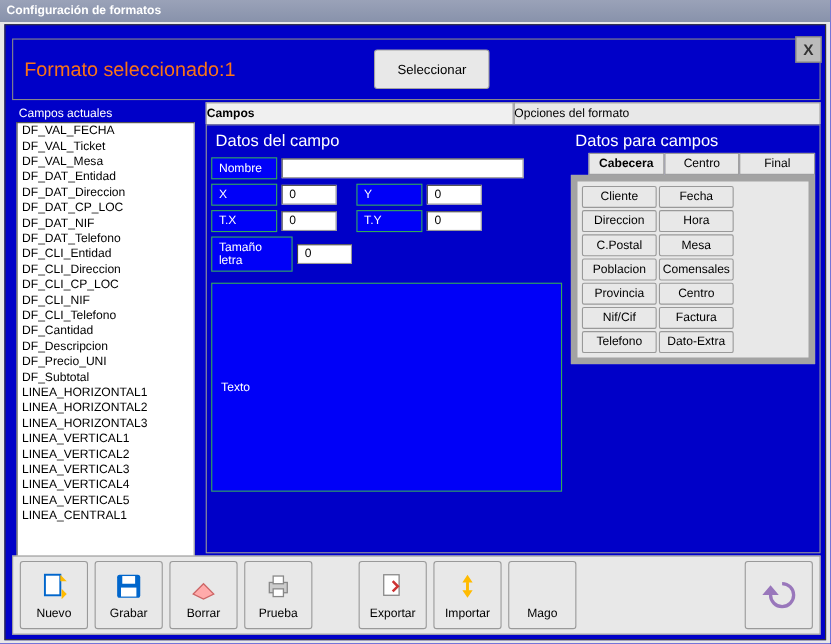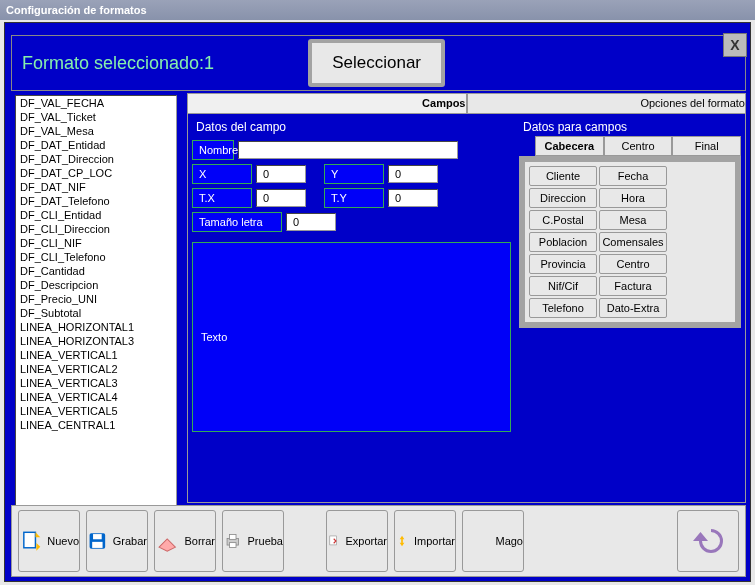--- a/index.html
+++ b/index.html
@@ -3,57 +3,57 @@
 <meta charset="utf-8">
 <style>
 * { box-sizing: border-box; margin: 0; padding: 0; font-family: Tahoma, Arial, sans-serif; font-size: 11px; }
 body { background: #e8e8e8; width: 755px; height: 585px; overflow: hidden; }
 
 .titlebar { background: linear-gradient(#9aa2b8,#8892ab); height: 20px; line-height: 20px; padding-left: 6px; color: #fff; font-weight: bold; font-size: 11px; }
 
 .main-frame { position: absolute; top: 22px; left: 4px; width: 747px; height: 560px; background: #0000c8; border: 1px solid #333; }
 
 .format-header { position: absolute; top: 12px; left: 6px; width: 735px; height: 56px; background: #0000c8; border: 1px solid #888; display: flex; align-items: center; }
-.format-title { color: #86efac; font-size: 18px; margin-left: 10px; flex: 1; }
-.select-btn { background: #e8e8e8; border: 4px solid #a3a3a3; border-radius: 3px; padding: 10px 20px; font-size: 17px; margin-right: 300px; cursor: pointer; text-align: center; }
+.format-title { color: #f97316; font-size: 18px; margin-left: 10px; flex: 1; }
+.select-btn { background: #e8e8e8; border: 1px solid #a3a3a3; border-radius: 3px; padding: 10px 20px; font-size: 12px; margin-right: 300px; cursor: pointer; text-align: center; }
 .close-x { position: absolute; right: -2px; top: -3px; width: 24px; height: 24px; background: #bbb; border: 1px solid #777; text-align: center; line-height: 22px; font-size: 14px; font-weight: bold; color: #333; cursor: pointer; }
 
 .body-row { position: absolute; top: 70px; left: 6px; width: 735px; height: 410px; display: flex; }
 
 .left-pane { width: 170px; background: #0000c8; padding: 2px; }
 .left-label { color: #fff; font-size: 11px; padding: 2px 4px; }
 .listbox { background: #fff; border: 1px inset #999; height: 422px; overflow-y: scroll; margin: 0 2px; }
 .listbox div { padding: 1px 4px; color: #000; cursor: pointer; white-space: nowrap; }
 
 .right-pane { flex: 1; margin-left: 6px; display: flex; flex-direction: column; }
 .tabs-row { display: flex; height: 20px; }
-.tab { flex: 1; background: #e8e8e8; border: 1px solid #999; text-align: right; line-height: 18px; cursor: pointer; border-bottom: none; }
+.tab { flex: 1; background: #e8e8e8; border: 1px solid #999; text-align: left; line-height: 18px; cursor: pointer; border-bottom: none; }
 .tab.active { font-weight: bold; background: #f0f0f0; }
 
 .tab-body { flex: 1; background: #0000c8; border: 1px solid #999; display: flex; padding: 4px; gap: 8px; }
 
 .section-left { flex: 1; }
 .section-right { width: 222px; }
-.section-header { color: #fff; font-size: 12px; padding: 2px 4px; }
+.section-header { color: #fff; font-size: 15px; padding: 2px 4px; }
 
 .field-row { display: flex; align-items: center; margin: 4px 0; gap: 4px; }
 .field-label { background: #0000f8; color: #fff; border: 1px solid #3a5; padding: 3px 6px; font-size: 11px; }
 .field-input { background: #fff; border: 1px inset #999; padding: 2px 6px; height: 18px; }
 
 .txt-area { background: #0000f8; color:#fff; border:1px solid #3a5; height: 190px; margin-top: 10px; padding: 8px; display:flex; align-items:center; }
 
 .right-tabs { display: flex; height: 20px; margin-left: 16px; }
 .right-tab { flex:1; background:#e8e8e8; border:1px solid #999; text-align:center; line-height:18px; cursor:pointer; font-size:11px; }
 .right-tab.active { font-weight:bold; }
 .right-body { background:#e8e8e8; border:6px solid #a3a3a3; padding:4px; height:auto; }
 .btn-grid { display:flex; flex-wrap:wrap; gap:2px; }
 .small-btn { width: 68px; height: 20px; background:#e8e8e8; border:1px solid #999; border-radius:2px; font-size:11px; cursor:pointer; }
 
 .bottom-toolbar { position:absolute; bottom:4px; left:6px; width:735px; height:72px; background:#e8e8e8; border:1px solid #999; display:flex; align-items:center; padding:4px 6px; gap:6px; }
-.tool-btn { width:62px; height:62px; background:#e8e8e8; border:1px solid #999; border-radius:3px; display:flex; flex-direction:row; align-items:center; justify-content:center; gap:5px; cursor:pointer; font-size:11px; }
+.tool-btn { width:62px; height:62px; background:#e8e8e8; border:1px solid #999; border-radius:3px; display:flex; flex-direction:column; align-items:center; justify-content:center; gap:5px; cursor:pointer; font-size:11px; }
 .tool-btn .ico { width:28px; height:28px; }
 .spacer { flex:1; }
 .back-btn { width:62px; height:62px; background:#e8e8e8; border:1px solid #999; border-radius:3px; display:flex; align-items:center; justify-content:center; cursor:pointer; }
 
 ::-webkit-scrollbar { width:16px; }
 ::-webkit-scrollbar-track { background:#ddd; }
 ::-webkit-scrollbar-thumb { background:#bbb; border:1px solid #999; }
 </style>
 </head>
 <body>
@@ -64,38 +64,41 @@
 
   <div class="format-header">
     <div class="format-title">Formato seleccionado:1</div>
     <button class="select-btn">Seleccionar</button>
     <div class="close-x">X</div>
   </div>
 
   <div class="body-row">
 
     <div class="left-pane">
+      <div class="left-label">Campos actuales</div>
       <div class="listbox" id="listbox">
           <div>DF_VAL_FECHA</div>
           <div>DF_VAL_Ticket</div>
           <div>DF_VAL_Mesa</div>
           <div>DF_DAT_Entidad</div>
           <div>DF_DAT_Direccion</div>
           <div>DF_DAT_CP_LOC</div>
           <div>DF_DAT_NIF</div>
           <div>DF_DAT_Telefono</div>
           <div>DF_CLI_Entidad</div>
           <div>DF_CLI_Direccion</div>
+          <div>DF_CLI_CP_LOC</div>
           <div>DF_CLI_NIF</div>
           <div>DF_CLI_Telefono</div>
           <div>DF_Cantidad</div>
           <div>DF_Descripcion</div>
           <div>DF_Precio_UNI</div>
           <div>DF_Subtotal</div>
           <div>LINEA_HORIZONTAL1</div>
+          <div>LINEA_HORIZONTAL2</div>
           <div>LINEA_HORIZONTAL3</div>
           <div>LINEA_VERTICAL1</div>
           <div>LINEA_VERTICAL2</div>
           <div>LINEA_VERTICAL3</div>
           <div>LINEA_VERTICAL4</div>
           <div>LINEA_VERTICAL5</div>
           <div>LINEA_CENTRAL1</div>
         </div>
     </div>
 
@@ -104,42 +107,42 @@
         <div class="tab active">Campos</div>
         <div class="tab">Opciones del formato</div>
       </div>
 
       <div class="tab-body">
 
         <div class="section-left">
           <div class="section-header">Datos del campo</div>
 
           <div class="field-row">
-            <div class="field-label" style="width:42px">Nombre</div>
+            <div class="field-label" style="width:60px">Nombre</div>
             <input class="field-input" style="width: 220px;" value="">
           </div>
 
           <div class="field-row">
             <div class="field-label" style="width:60px">X</div>
             <input class="field-input" style="width: 50px;" value="0">
             <div style="width:10px"></div>
             <div class="field-label" style="width:60px">Y</div>
             <input class="field-input" style="width: 50px;" value="0">
           </div>
 
           <div class="field-row">
             <div class="field-label" style="width:60px">T.X</div>
             <input class="field-input" style="width: 50px;" value="0">
             <div style="width:10px"></div>
             <div class="field-label" style="width:60px">T.Y</div>
             <input class="field-input" style="width: 50px;" value="0">
           </div>
 
           <div class="field-row">
-            <div class="field-label" style="width:90px">Tamaño letra</div>
+            <div class="field-label" style="width:74px">Tamaño letra</div>
             <input class="field-input" style="width: 50px;" value="0">
           </div>
 
           <div class="txt-area">
             <span>Texto</span>
           </div>
         </div>
 
         <div class="section-right">
           <div class="section-header">Datos para campos</div>

